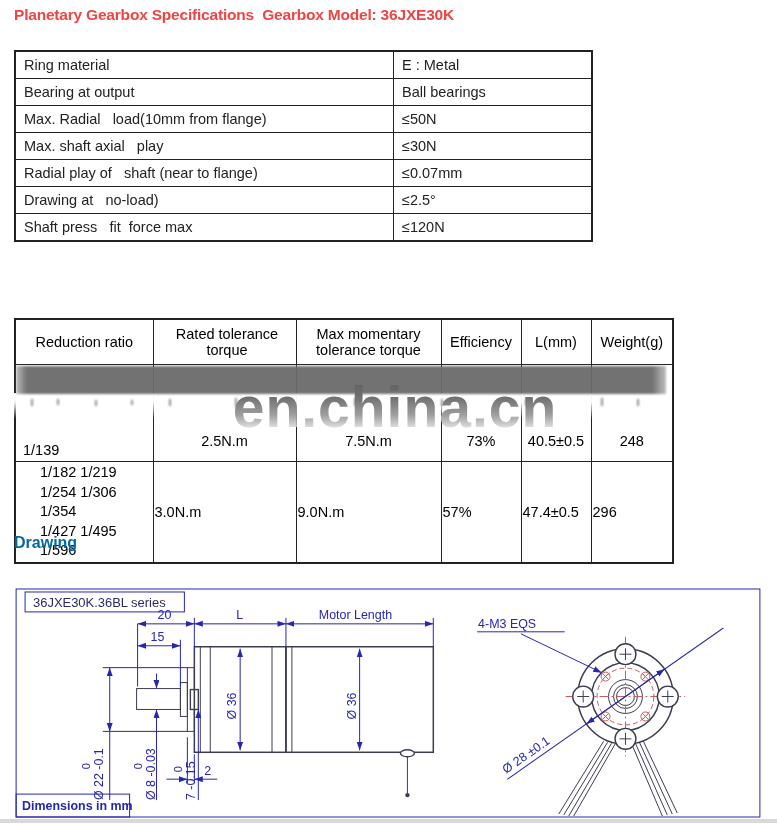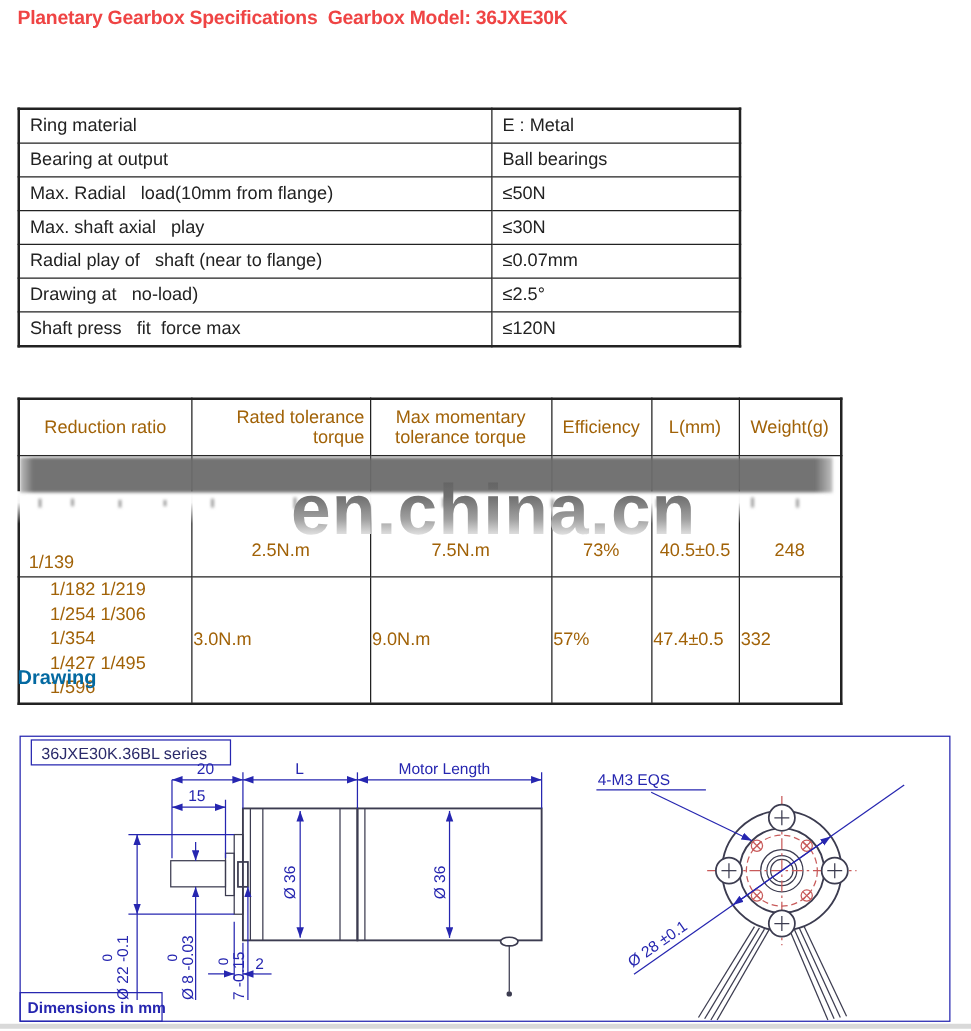--- a/index.html
+++ b/index.html
@@ -12,32 +12,32 @@
   body{
     width:777px;height:825px;position:relative;background:#ffffff;
     font-family:"Liberation Sans", sans-serif;color:#1a1a1a;overflow:hidden;
   }
   .title{
     position:absolute;left:14px;top:6px;font-size:15.5px;font-weight:bold;
     letter-spacing:-0.2px;white-space:pre;color:#ef4444;
   }
   
   table{border-collapse:collapse;table-layout:fixed;}
-  .spec{position:absolute;left:14px;top:50px;width:562px;border:2px solid #222;margin-top:36px;}
+  .spec{position:absolute;left:14px;top:50px;width:562px;border:2px solid #222;}
   .spec td{
     border:1px solid #222;height:26px;font-size:14.5px;padding:0 0 0 8px;
     white-space:pre-wrap;vertical-align:middle;color:#222;
   }
   .spec .lab{width:369px;}
   .spec .val{width:189px;}
   
   .ratio{position:absolute;left:14px;top:318px;width:658px;border:2px solid #222;}
-  .ratio th,.ratio td{border:1px solid #222;font-size:14.5px;font-weight:normal;color:#a16207;}
+  .ratio th,.ratio td{border:1px solid #222;font-size:14.5px;font-weight:normal;color:#000000;}
   .ratio thead th{height:44px;text-align:center;vertical-align:middle;padding:0 4px;}
-  .ratio thead th.hl{text-align:right;padding-left:9px;}
+  .ratio thead th.hl{text-align:center;padding-left:9px;}
   .ratio .r1 td{height:83px;vertical-align:bottom;text-align:center;padding-bottom:12px;}
   .ratio .r1 td.ratio-cell{text-align:left;padding:0 0 3px 7px;}
   .ratio .r2 td{height:60px;vertical-align:middle;text-align:left;}
   .ratio .r2 td.ratio-cell{text-align:left;padding-left:24px;white-space:pre-line;line-height:1.35;}
   
   .fade-overlay{
     position:absolute;left:10px;top:393px;width:662px;height:26px;z-index:2;
     background:linear-gradient(to bottom,rgba(255,255,255,1) 0%,rgba(255,255,255,.95) 35%,rgba(255,255,255,0) 100%);
     pointer-events:none;
   }
@@ -124,21 +124,21 @@
       <td>248</td>
     </tr>
     <tr class="r2">
       <td class="ratio-cell">1/182 1/219
 1/254 1/306 1/354
 1/427 1/495 1/596</td>
       <td>3.0N.m</td>
       <td>9.0N.m</td>
       <td>57%</td>
       <td>47.4±0.5</td>
-      <td>332</td>
+      <td>296</td>
     </tr>
   </tbody>
 </table>
 
 <div class="fade-overlay"></div>
 
 <svg class="wm-svg" width="662" height="85" viewBox="0 0 662 85">
   <defs>
     <linearGradient id="bandGrad" x1="0" y1="0" x2="662" y2="0" gradientUnits="userSpaceOnUse">
       <stop offset="0" stop-color="#6b6b6b" stop-opacity="0.15"></stop>

